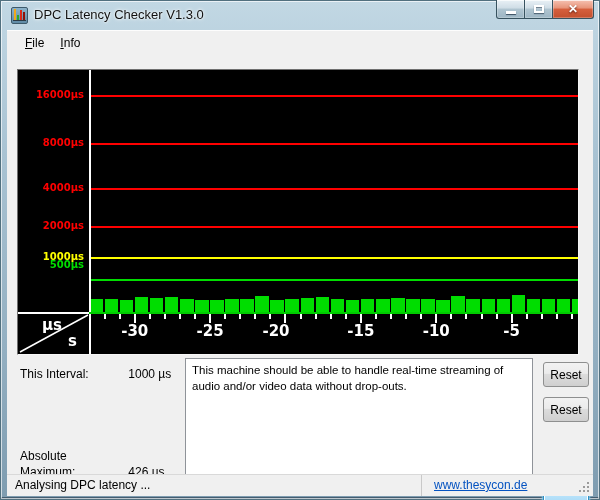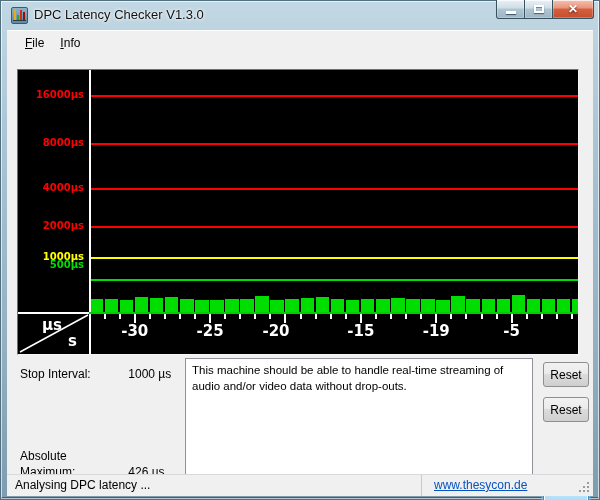--- a/index.html
+++ b/index.html
@@ -212,35 +212,35 @@
         <div class="tick" style="left: 296.653px; height: 5px; background: rgb(255, 255, 255);"></div>
         <div class="tick" style="left: 311.731px; height: 5px; background: rgb(255, 255, 255);"></div>
         <div class="tick" style="left: 326.808px; height: 5px; background: rgb(255, 255, 255);"></div>
         <div class="tick" style="left: 341.885px; height: 9px; background: rgb(255, 255, 255);"></div>
         <div class="tick-label" style="left: 342.885px;">-15</div>
         <div class="tick" style="left: 356.963px; height: 5px; background: rgb(255, 255, 255);"></div>
         <div class="tick" style="left: 372.04px; height: 5px; background: rgb(255, 255, 255);"></div>
         <div class="tick" style="left: 387.118px; height: 5px; background: rgb(255, 255, 255);"></div>
         <div class="tick" style="left: 402.195px; height: 5px; background: rgb(255, 255, 255);"></div>
         <div class="tick" style="left: 417.272px; height: 9px; background: rgb(255, 255, 255);"></div>
-        <div class="tick-label" style="left: 418.272px;">-19</div>
+        <div class="tick-label" style="left: 418.272px;">-10</div>
         <div class="tick" style="left: 432.35px; height: 5px; background: rgb(255, 255, 255);"></div>
         <div class="tick" style="left: 447.427px; height: 5px; background: rgb(255, 255, 255);"></div>
         <div class="tick" style="left: 462.505px; height: 5px; background: rgb(255, 255, 255);"></div>
         <div class="tick" style="left: 477.582px; height: 5px; background: rgb(255, 255, 255);"></div>
         <div class="tick" style="left: 492.659px; height: 9px; background: rgb(255, 255, 255);"></div>
         <div class="tick-label" style="left: 493.659px;">-5</div>
         <div class="tick" style="left: 507.737px; height: 5px; background: rgb(255, 255, 255);"></div>
         <div class="tick" style="left: 522.814px; height: 5px; background: rgb(255, 255, 255);"></div>
         <div class="tick" style="left: 537.892px; height: 5px; background: rgb(255, 255, 255);"></div>
         <div class="tick" style="left: 552.969px; height: 5px; background: rgb(255, 255, 255);"></div>
       </div>
 
     <div class="info-row" style="top:335px">
-      <span class="lbl">Stop Interval:</span>
+      <span class="lbl">This Interval:</span>
       <span>1000 µs</span>
     </div>
     <div class="info-row" style="top:417px">
       <span class="lbl">Absolute Maximum:</span>
       <span>426 µs</span>
     </div>
 
     <div class="result-box">This machine should be able to handle real-time streaming of audio and/or video data without drop-outs.</div>
 
     <button class="pushbtn" style="top:331px">Reset</button>

